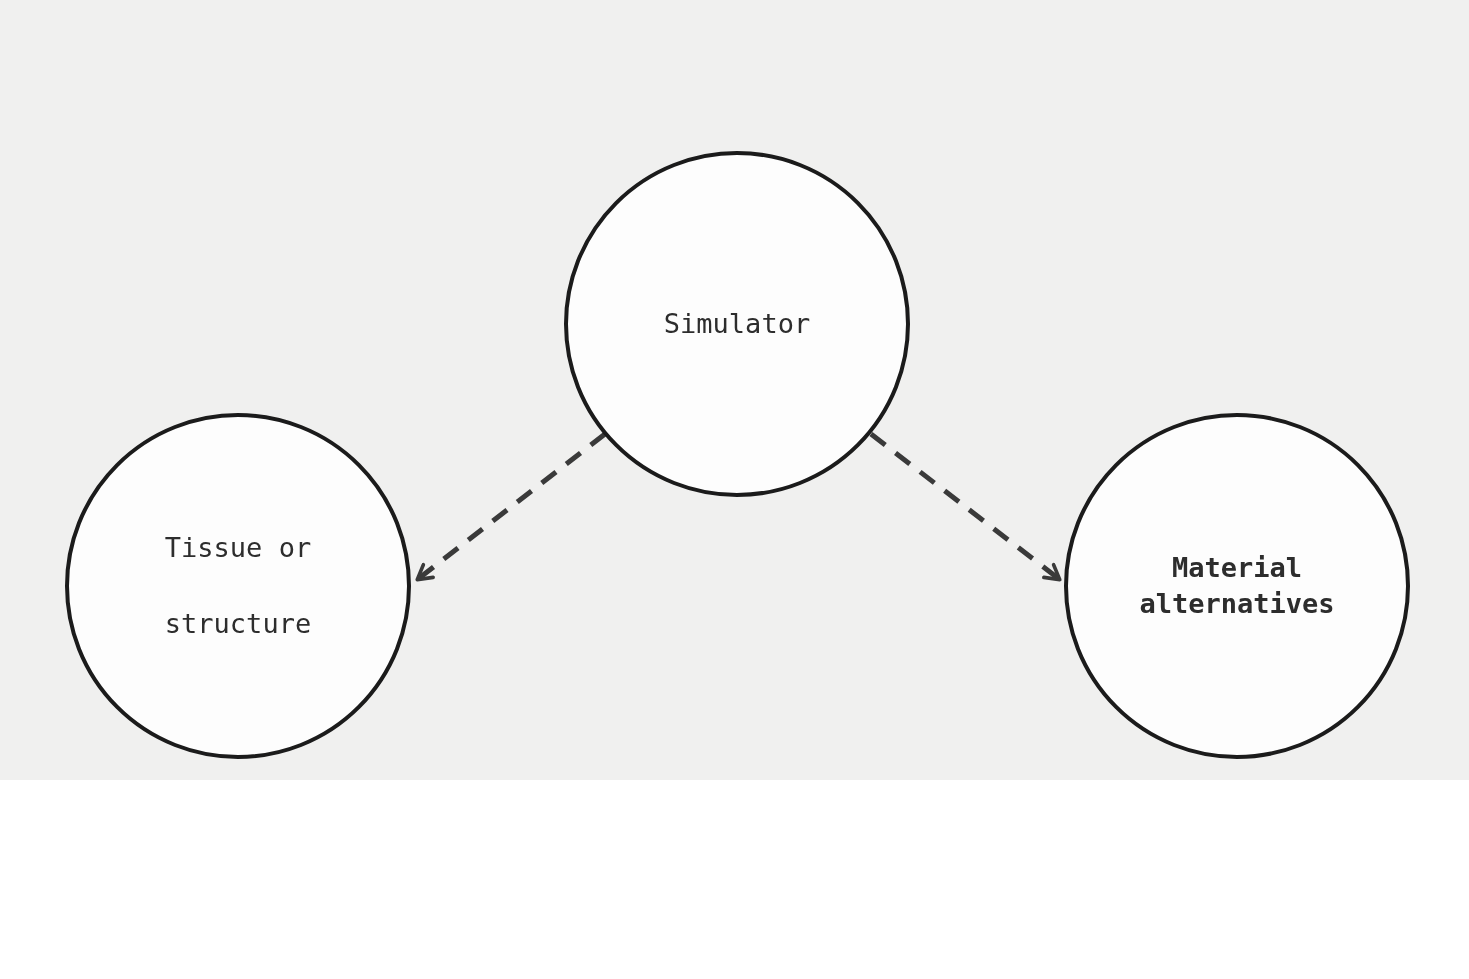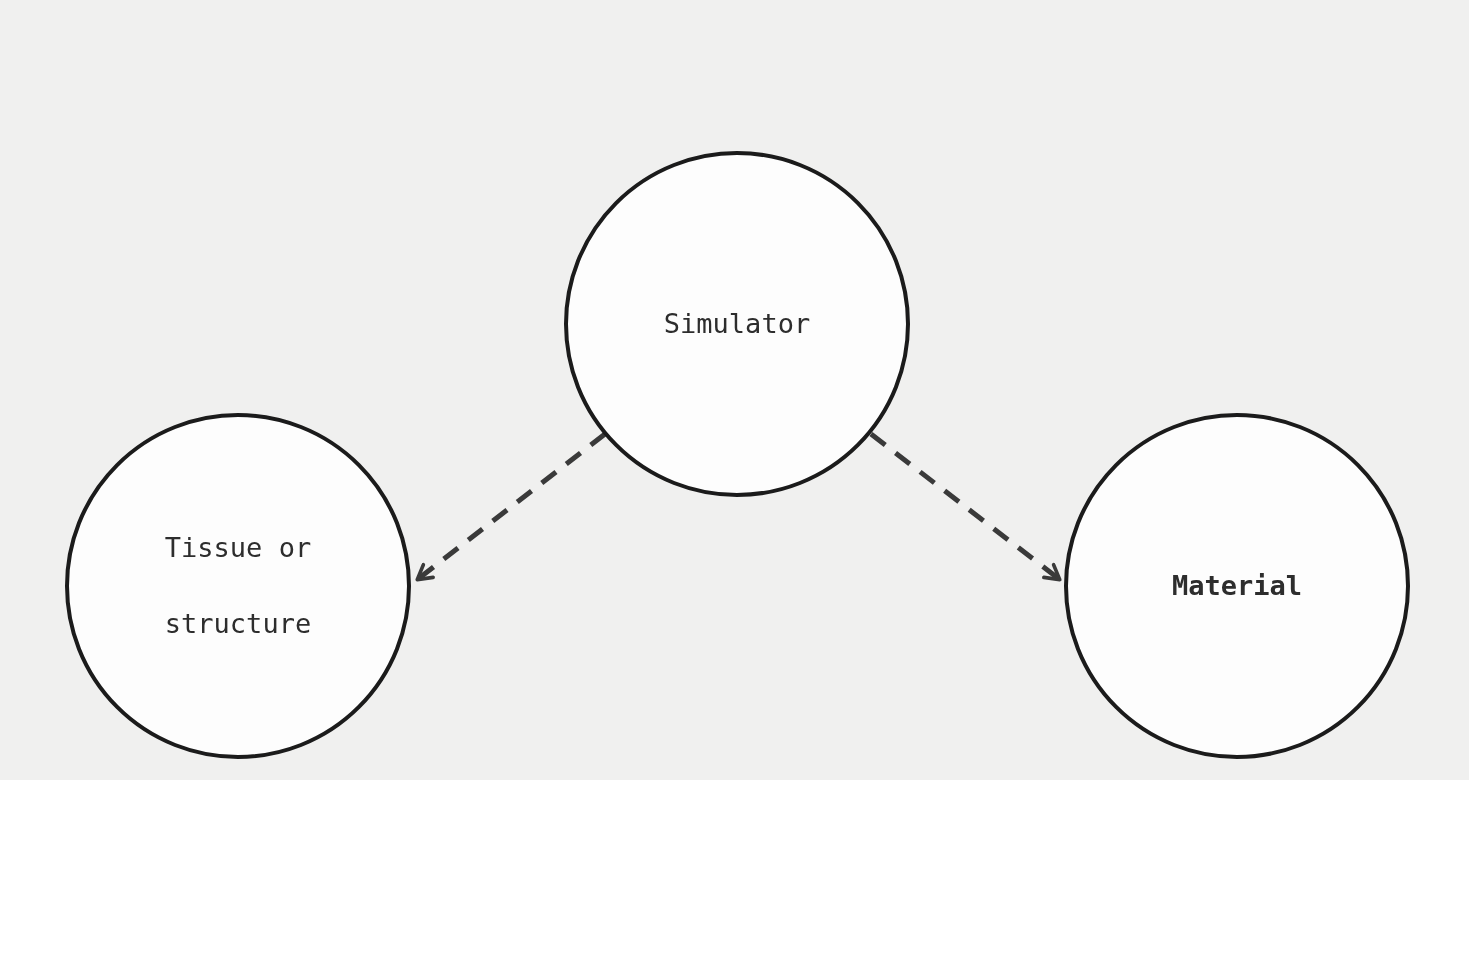--- a/index.html
+++ b/index.html
@@ -81,15 +81,16 @@
     <span class="node-label">Simulator</span>
   </div>
 
   <div class="node node-left">
     <span class="node-label">Tissue or</span>
     <span class="node-label">structure</span>
   </div>
 
   <div class="node node-right">
     <span class="node-label">Material</span>
+    <span class="node-label">alternatives</span>
   </div>
 
 </div>
 
 </body></html>

